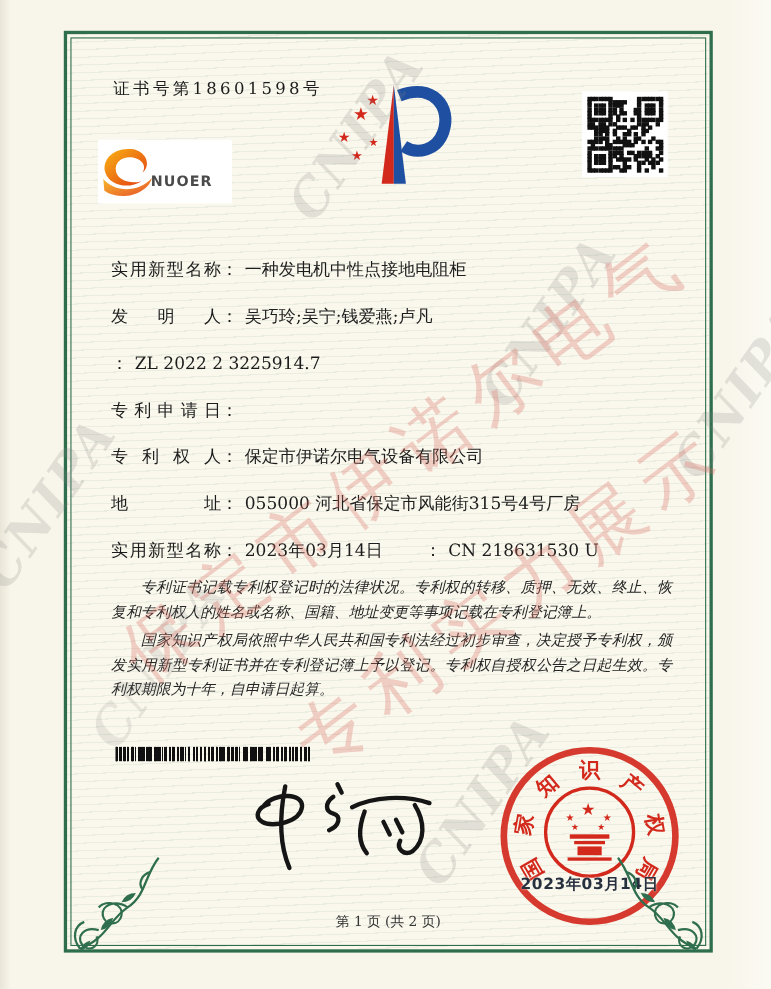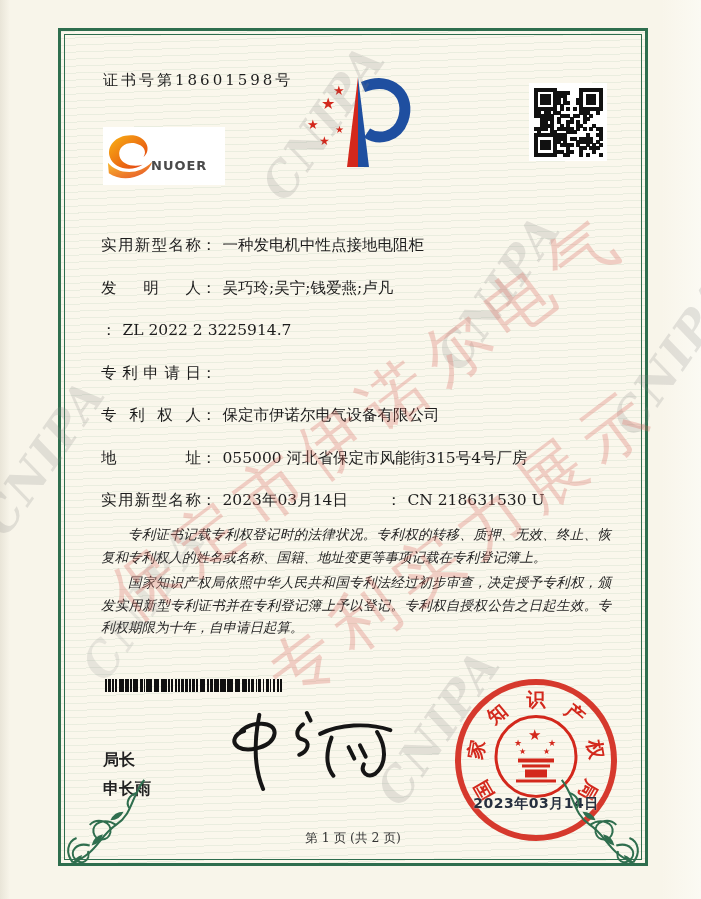--- a/index.html
+++ b/index.html
@@ -31,21 +31,21 @@
     background-image:repeating-linear-gradient(178deg,rgba(125,170,135,0.13) 0 1px,rgba(0,0,0,0) 1px 7px);
     z-index:1;
   }
   .frame::before{
     content:"";position:absolute;left:3px;top:3px;right:3px;bottom:3px;
     border:1px solid var(--border-green);pointer-events:none;
   }
   
   .cert-no{position:absolute;left:42px;top:40px;font-size:15px;letter-spacing:3px;}
   .brand-logo{position:absolute;left:28px;top:96px;width:122px;height:58px;background:#fff;
-    display:flex;align-items:center;justify-content:flex-start;padding:2px;margin-left:14px;}
+    display:flex;align-items:center;justify-content:flex-start;padding:2px;}
   .brand-logo svg{width:52px;height:50px;flex:0 0 auto;}
   .brand-name{font-family:"DejaVu Sans","Liberation Sans",sans-serif;font-weight:bold;
     font-size:13px;color:#4a4a4a;letter-spacing:1px;margin-top:18px;margin-left:-6px;}
   .cnipa-emblem{position:absolute;left:224px;top:42px;width:146px;height:100px;}
   .qr-box{position:absolute;left:468px;top:52px;width:78px;height:78px;background:#fff;padding:5px;}
   #qr{position:relative;width:68px;height:68px;background:#fff;}
   #qr div{position:absolute;background:#111;}
   .title{position:absolute;left:0;top:138px;width:100%;text-align:center;
     font-size:33px;font-weight:bold;letter-spacing:7px;}
   
@@ -422,24 +422,20 @@
       </div>
     </div>
 
     <div class="paras">
       <p>专利证书记载专利权登记时的法律状况。专利权的转移、质押、无效、终止、恢复和专利权人的姓名或名称、国籍、地址变更等事项记载在专利登记簿上。</p>
       <p>国家知识产权局依照中华人民共和国专利法经过初步审查，决定授予专利权，颁发实用新型专利证书并在专利登记簿上予以登记。专利权自授权公告之日起生效。专利权期限为十年，自申请日起算。</p>
     </div>
 
     <div class="barcode"></div>
 
-    <div class="signoff">
-      <div>局长</div>
-      <div>申长雨</div>
-    </div>
 
     <svg class="signature" viewBox="0 0 200 95">
       <g fill="none" stroke="#151515" stroke-width="4.2" stroke-linecap="round">
         <path d="M34,28 C44,16 72,16 70,30 C68,44 42,50 32,44 C24,39 28,30 38,27"></path>
         <path d="M54,10 C50,30 46,60 58,88"></path>
         <path d="M100,20 C92,26 92,34 100,36 C108,38 106,48 96,52"></path>
         <path d="M104,8 l4,8"></path>
         <path d="M118,30 C138,20 168,18 192,26"></path>
         <path d="M130,34 C124,50 124,64 132,74"></path>
         <path d="M178,28 C188,44 188,62 176,72 C168,77 160,70 164,62"></path>

